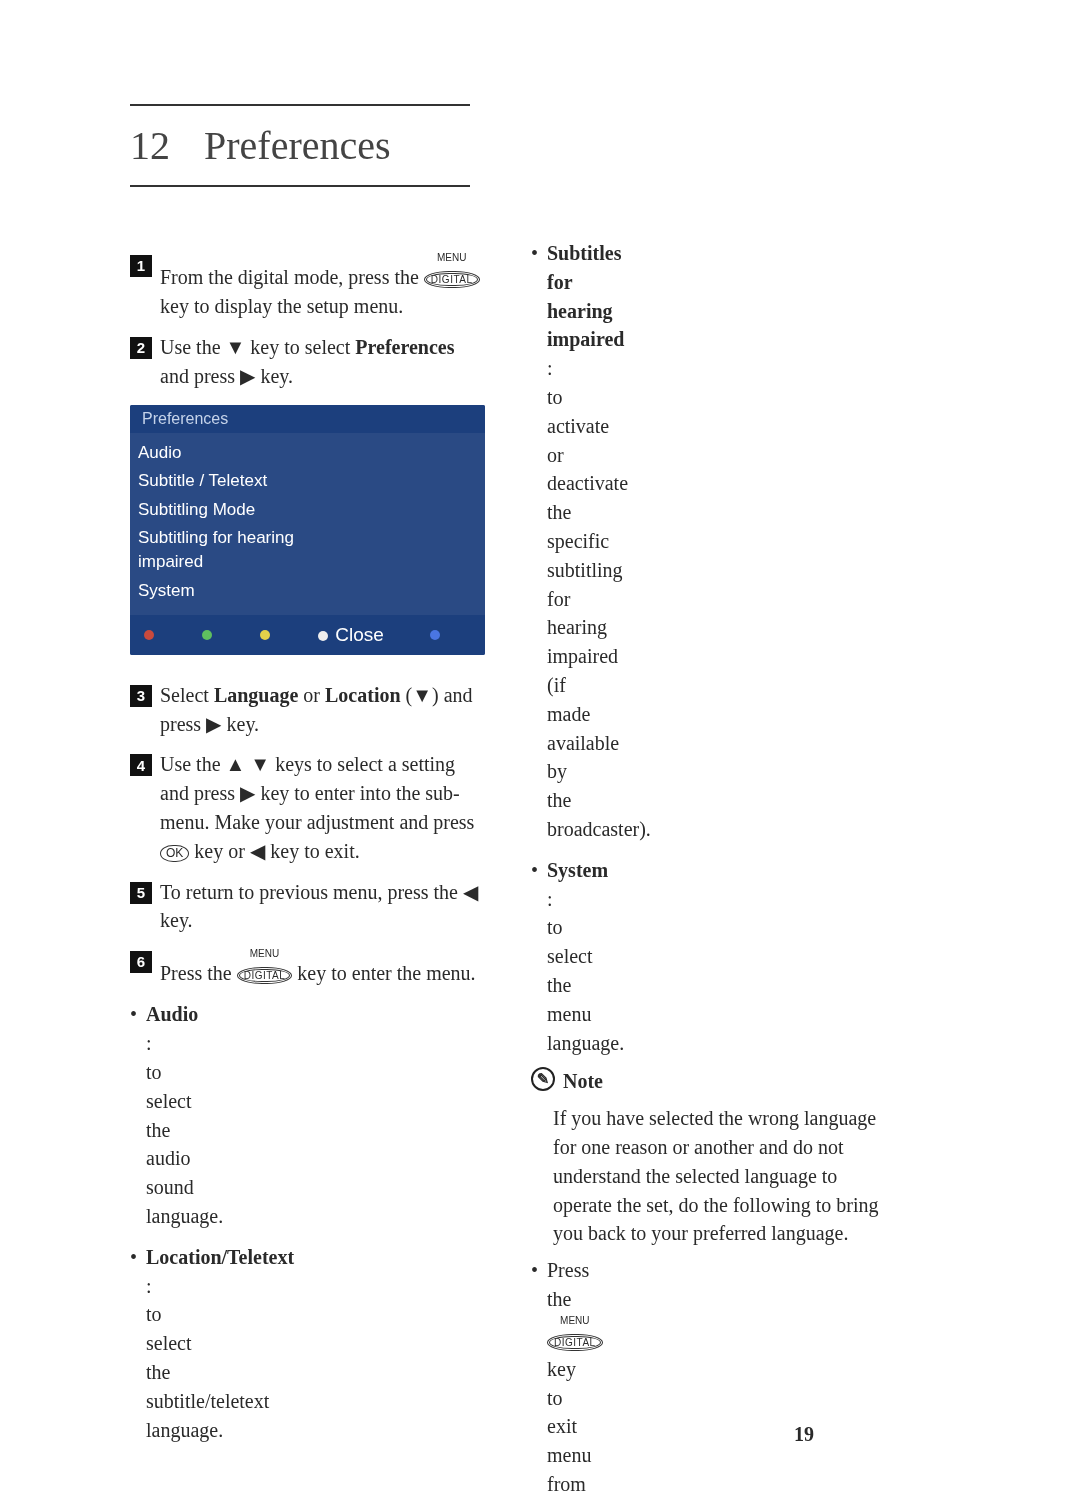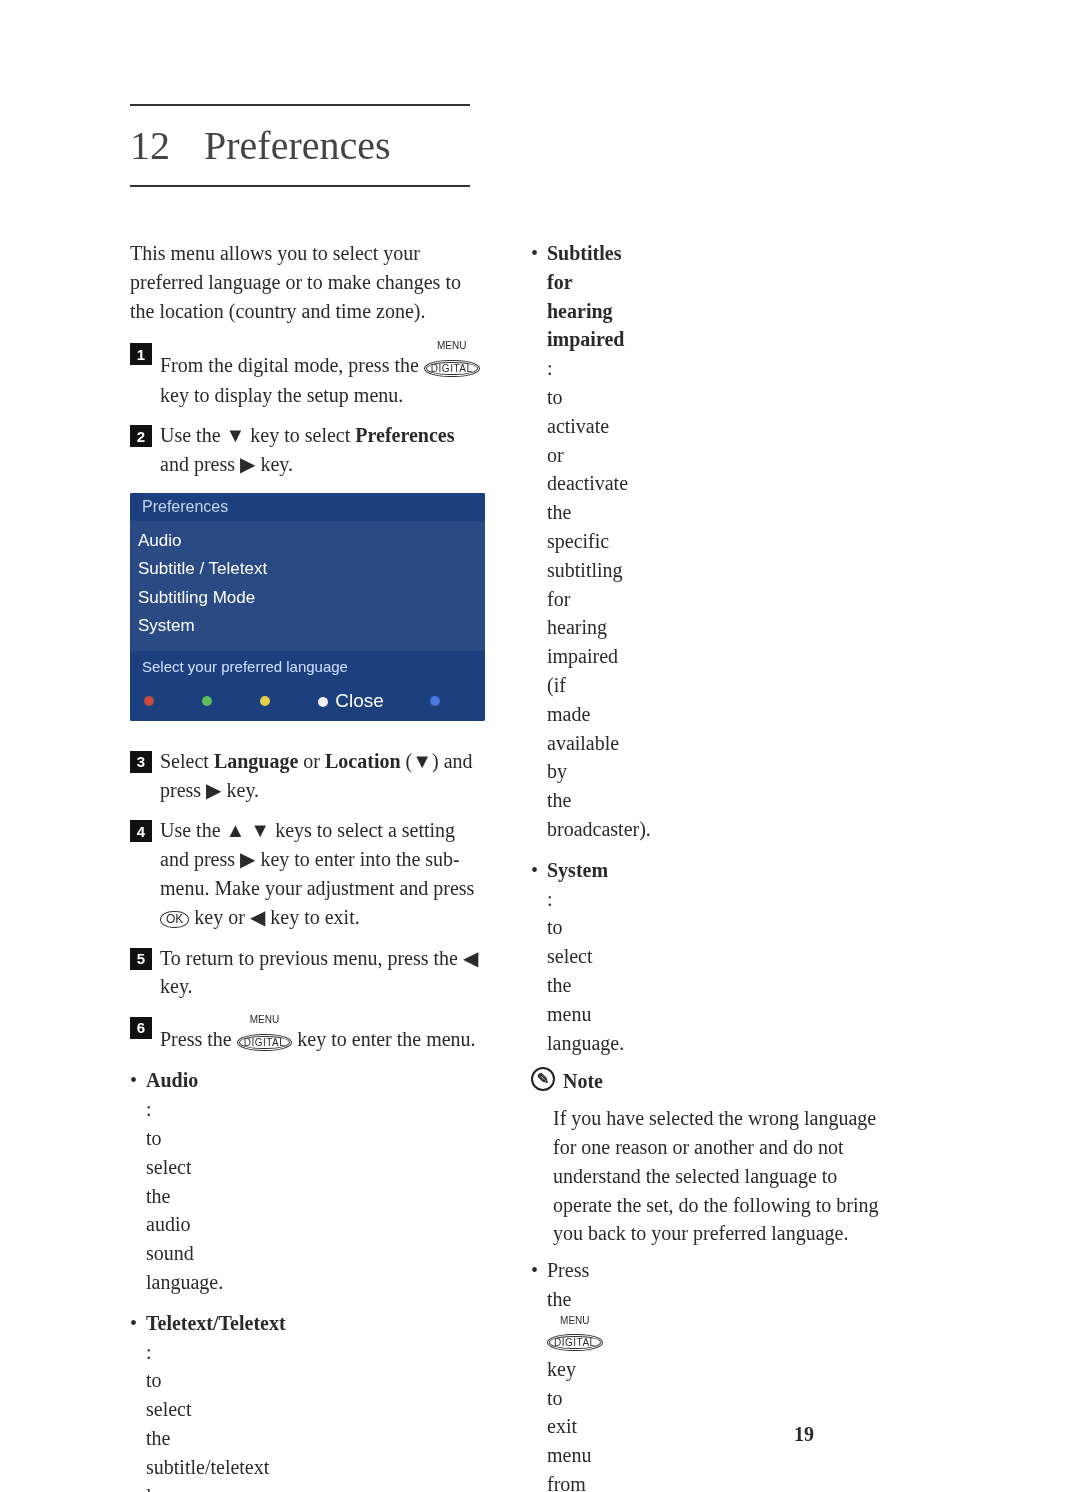--- a/index.html
+++ b/index.html
@@ -77,21 +77,20 @@
 
 <div class="hr"></div>
 <h1>
   <span class="secnum">12</span><span>Preferences</span>
 </h1>
 <div class="hr"></div>
 
 <div class="columns">
 
   <div class="col">
-    <p>This menu allows you to select your preferred language or to make changes to the location (country and time zone).</p>
 
     <div class="step">
       <span class="step-num">1</span>
       <div class="step-body">
         <span>From the digital mode, press the</span>
         <span class="menutag"><span class="mlabel">MENU</span><span class="keyround keydbl">DIGITAL</span></span>
         <span>key to display the setup menu.</span>
       </div>
     </div>
 
@@ -109,24 +108,24 @@
     </div>
 
     
     <div class="osd">
       <div class="osd-sub">Preferences</div>
       <div class="osd-body">
         <div class="osd-right">
           <div>Audio</div>
           <div>Subtitle / Teletext</div>
           <div>Subtitling Mode</div>
+          <div>Subtitling for hearing impaired</div>
           <div>System</div>
         </div>
       </div>
-      <div class="osd-note">Select your preferred language</div>
       <div class="osd-foot">
         <span class="dot d-red"></span>
         <span class="dot d-green"></span>
         <span class="dot d-yel"></span>
         <span><span class="dot d-white"></span> <span>Close</span></span>
         <span class="dot d-blue"></span>
       </div>
     </div>
 
     <div class="step">
@@ -172,21 +171,21 @@
       <span class="step-num">6</span>
       <div class="step-body">
         <span>Press the</span>
         <span class="menutag"><span class="mlabel">MENU</span><span class="keyround keydbl">DIGITAL</span></span>
         <span>key to enter the menu.</span>
       </div>
     </div>
 
     <ul class="dot">
       <li><strong>Audio</strong><span> : to select the audio sound language.</span></li>
-      <li><strong>Teletext/Teletext</strong><span> : to select the subtitle/teletext language.</span></li>
+      <li><strong>Location/Teletext</strong><span> : to select the subtitle/teletext language.</span></li>
       
     </ul>
   </div>
 
   <div class="col">
     <ul class="dot">
       <li><strong>Subtitles for hearing impaired</strong><span> : to activate or deactivate the specific subtitling for hearing impaired (if made available by the broadcaster).</span></li>
       <li><strong>System</strong><span> : to select the menu language.</span></li>
     </ul>
 

